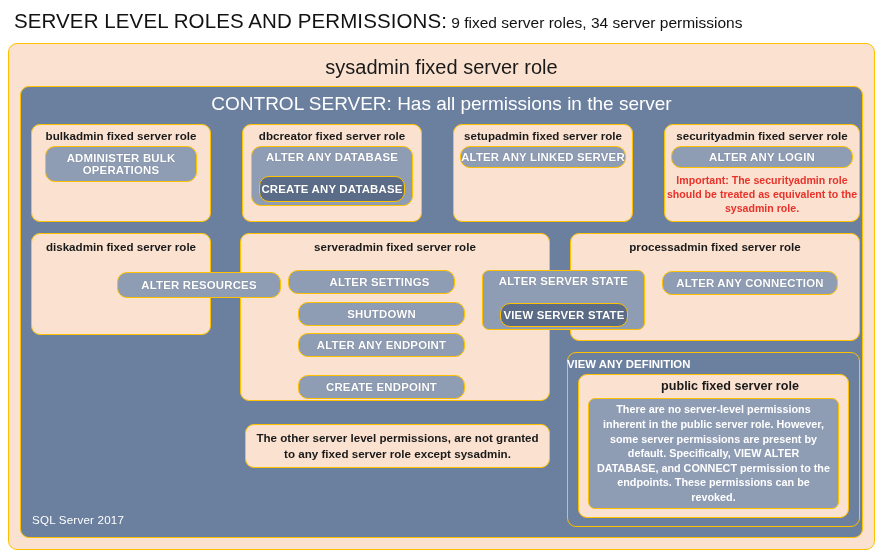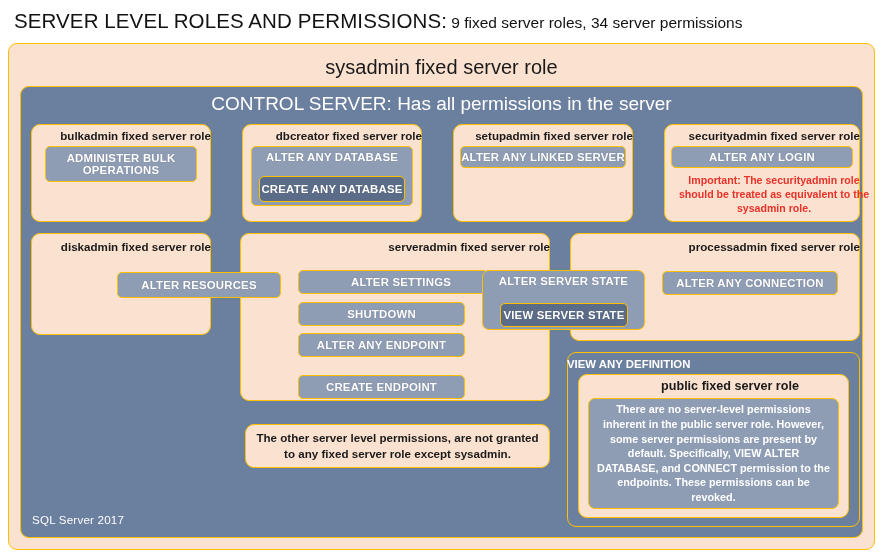--- a/index.html
+++ b/index.html
@@ -16,29 +16,29 @@
     white-space:nowrap;line-height:30px;
   }
   .title-main{font-size:20.5px;font-weight:400;letter-spacing:.1px;color:#121212;}
   .title-sub{font-size:15.5px;font-weight:400;color:#121212;}
 
   
   .box{position:absolute;box-sizing:border-box;border:1.6px solid #ffc000;border-radius:9px;}
   .cream{background:#fbe2d0;}
   .slate{background:#6b7f9e;}
   .perm{
-    background:#8e9cb4;border:1.4px solid #ffc000;border-radius:5px;
+    background:#8e9cb4;border:1.4px solid #ffc000;border-radius:10px;
     box-sizing:border-box;position:absolute;
     display:flex;align-items:center;justify-content:center;text-align:center;
     color:#ffffff;font-weight:bold;font-size:11.4px;letter-spacing:.2px;
     text-shadow:0 0 1px rgba(0,0,0,.25);
   }
   .perm.dark{background:#5b6c88;}
   .role-label{
-    position:absolute;text-align:right;font-weight:bold;font-size:11.6px;
+    position:absolute;text-align:center;font-weight:bold;font-size:11.6px;
     color:#1a1a1a;white-space:nowrap;
   }
 
   
   .sysadmin-label{
     position:absolute;left:8px;top:50px;width:867px;height:34px;
     text-align:center;line-height:34px;font-size:20px;color:#1a1a1a;
   }
   .control-label{
     position:absolute;left:20px;top:89px;width:843px;height:30px;
@@ -99,34 +99,34 @@
   <div class="perm" style="left:251px;top:146px;width:162px;height:60px;align-items:flex-start;padding-top:4px;">ALTER ANY DATABASE</div>
   <div class="perm dark" style="left:259px;top:176px;width:146px;height:26px;">CREATE  ANY DATABASE</div>
 
   <div class="box cream" style="left:453px;top:124px;width:180px;height:98px;"></div>
   <div class="role-label" style="left:453px;top:129px;width:180px;">setupadmin fixed server role</div>
   <div class="perm" style="left:460px;top:146px;width:166px;height:22px;">ALTER ANY LINKED SERVER</div>
 
   <div class="box cream" style="left:664px;top:124px;width:196px;height:98px;"></div>
   <div class="role-label" style="left:664px;top:129px;width:196px;">securityadmin fixed server role</div>
   <div class="perm" style="left:671px;top:146px;width:182px;height:22px;">ALTER ANY LOGIN</div>
-  <div class="note-red" style="left:664px;top:173px;width:196px;padding-left:12px;">Important:  The securityadmin role should  be treated as equivalent to the  sysadmin role.</div>
+  <div class="note-red" style="left:664px;top:173px;width:196px;">Important:  The securityadmin role should  be treated as equivalent to the  sysadmin role.</div>
 
   <div class="box cream" style="left:31px;top:233px;width:180px;height:102px;"></div>
   <div class="role-label" style="left:31px;top:240px;width:180px;">diskadmin fixed server role</div>
 
   <div class="box cream" style="left:240px;top:233px;width:310px;height:168px;"></div>
   <div class="role-label" style="left:240px;top:240px;width:310px;">serveradmin fixed server role</div>
 
   <div class="box cream" style="left:570px;top:233px;width:290px;height:108px;"></div>
   <div class="role-label" style="left:570px;top:240px;width:290px;">processadmin fixed server role</div>
 
   <div class="perm" style="left:117px;top:272px;width:164px;height:26px;">ALTER RESOURCES</div>
 
-  <div class="perm" style="left:298px;top:270px;width:190px;height:24px;padding-left:16px;">ALTER SETTINGS</div>
+  <div class="perm" style="left:288px;top:270px;width:167px;height:24px;padding-left:16px;">ALTER SETTINGS</div>
   <div class="perm" style="left:298px;top:302px;width:167px;height:24px;">SHUTDOWN</div>
   <div class="perm" style="left:298px;top:333px;width:167px;height:24px;">ALTER ANY ENDPOINT</div>
   <div class="perm" style="left:298px;top:367px;width:167px;height:24px;margin-top:8px;">CREATE  ENDPOINT</div>
 
   <div class="perm" style="left:482px;top:270px;width:163px;height:60px;align-items:flex-start;padding-top:4px;border-radius:7px;">ALTER SERVER  STATE</div>
   <div class="perm dark" style="left:500px;top:303px;width:128px;height:24px;">VIEW SERVER  STATE</div>
 
   <div class="perm" style="left:662px;top:271px;width:176px;height:24px;">ALTER ANY CONNECTION</div>
 
   <div class="box slate" style="left:567px;top:352px;width:293px;height:175px;"></div>

